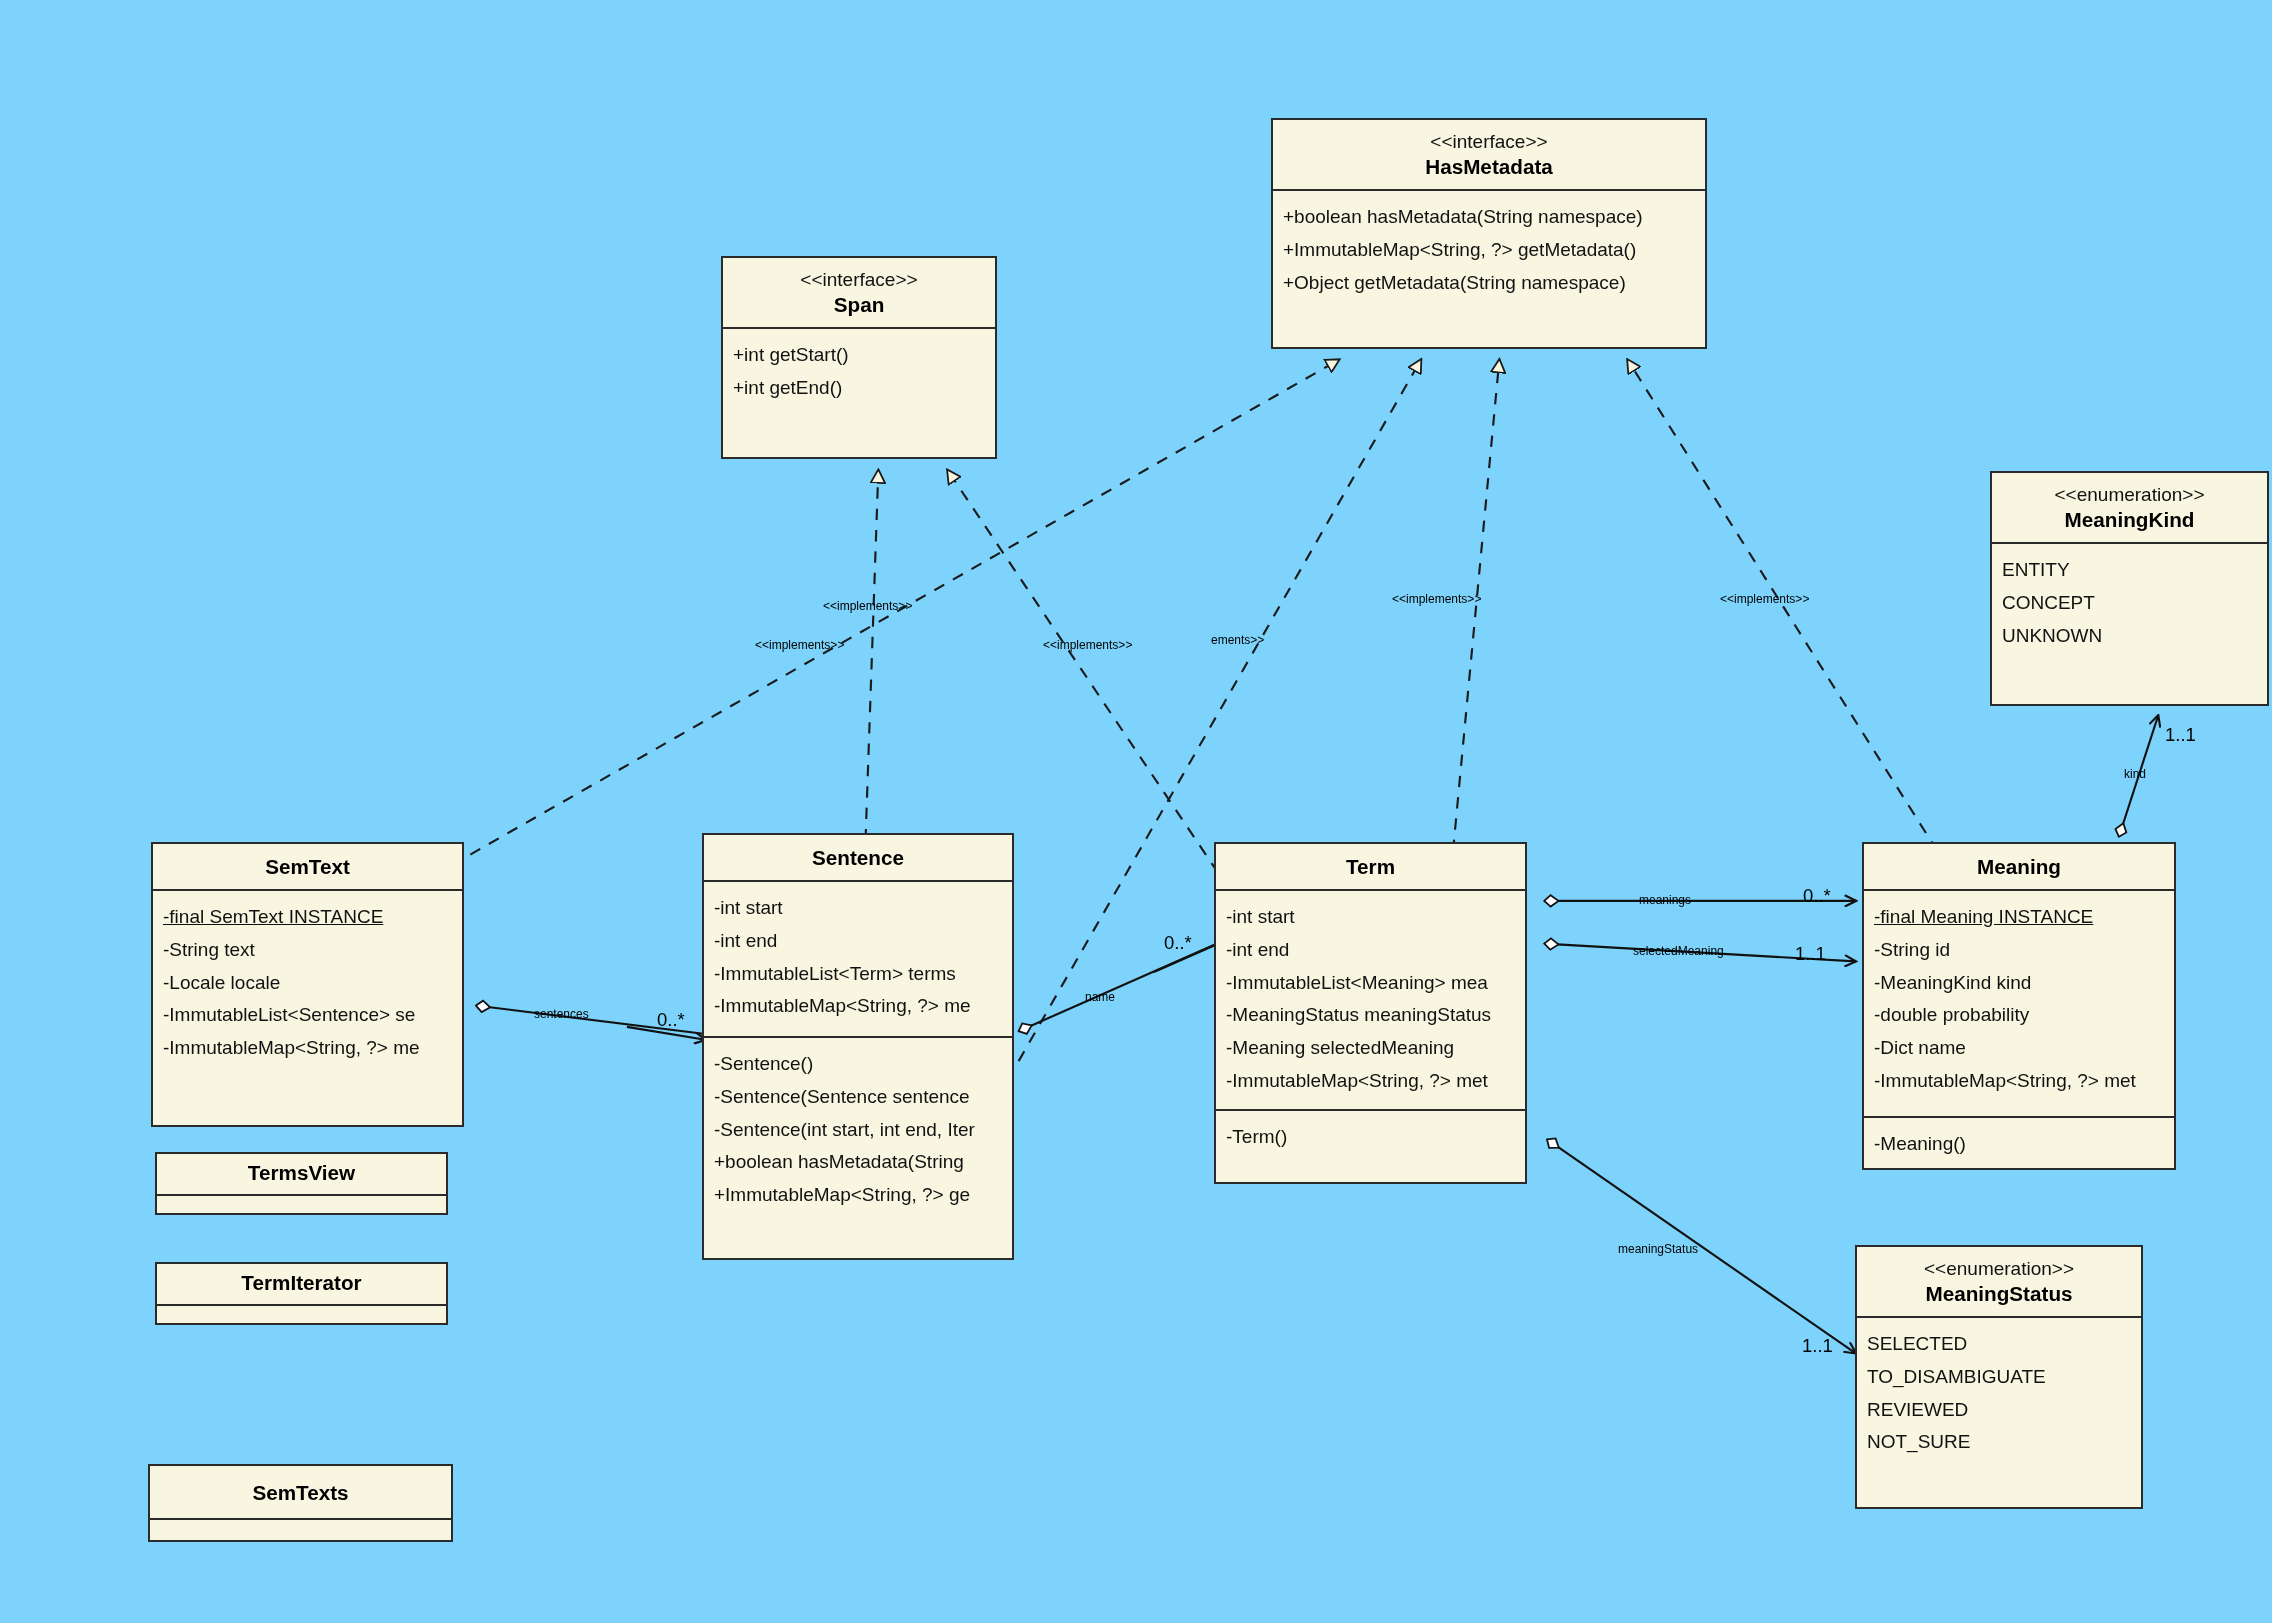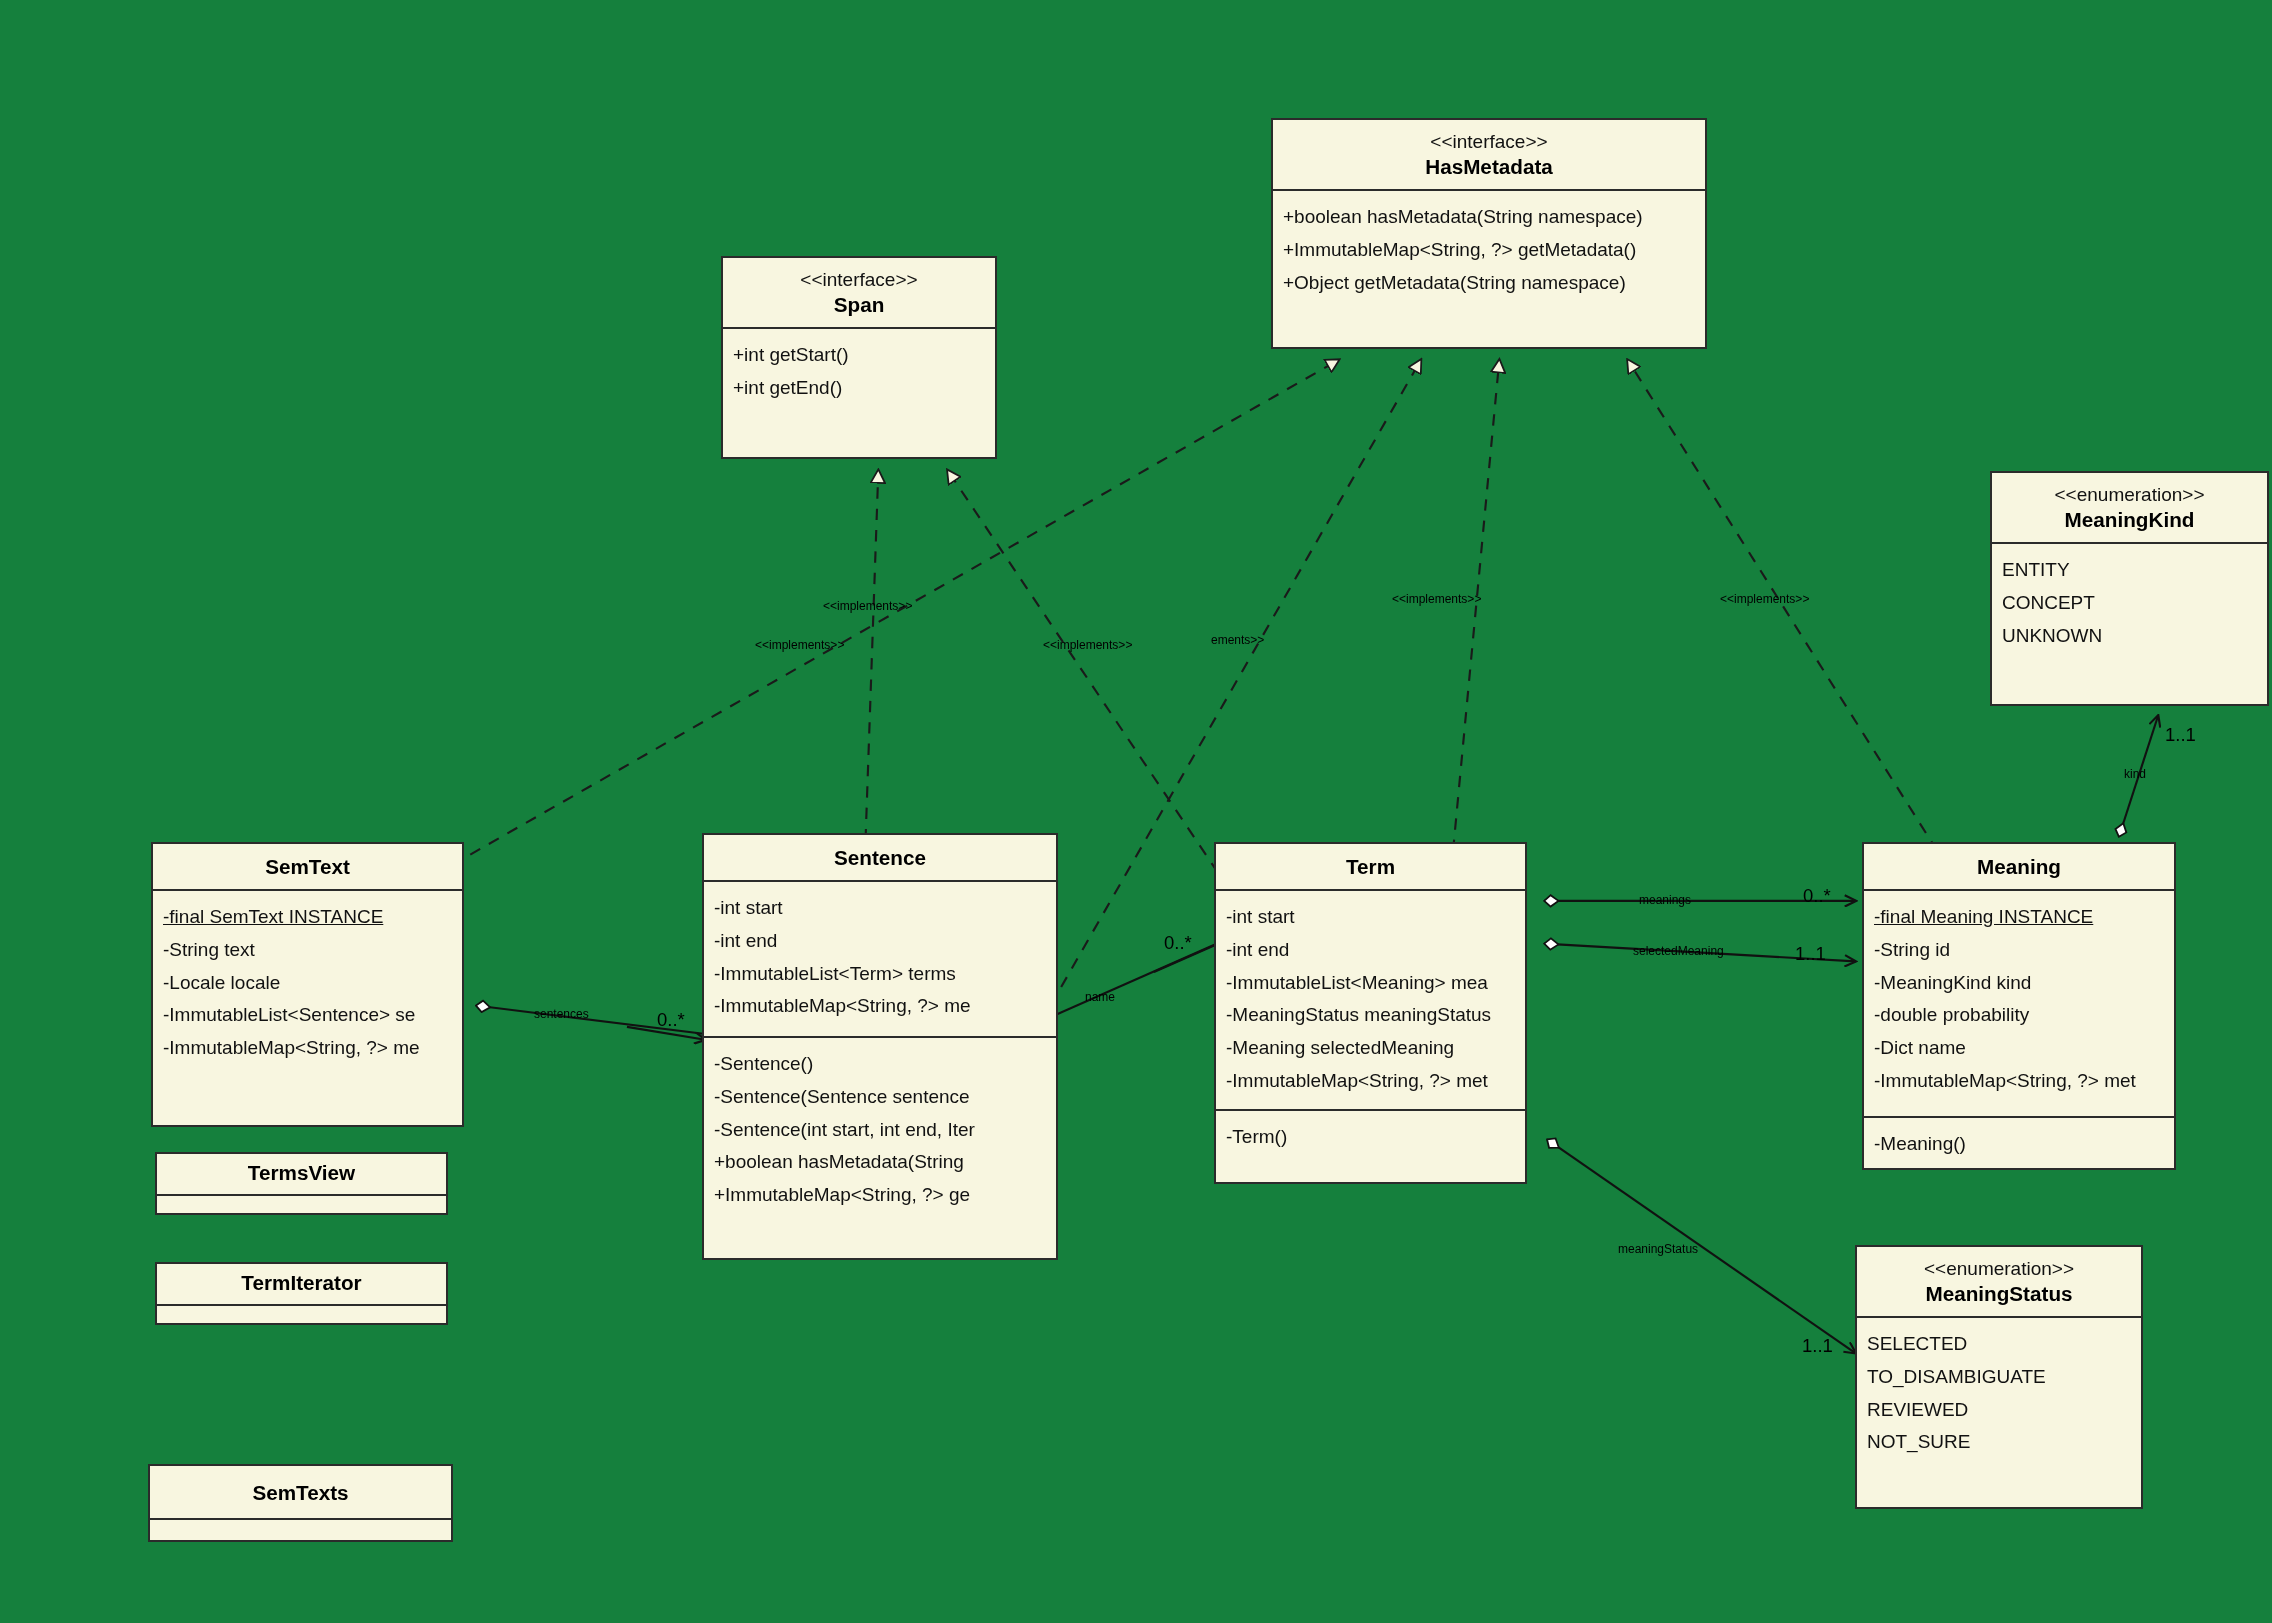--- a/index.html
+++ b/index.html
@@ -4,21 +4,21 @@
 <style>
   html, body {
     margin: 0;
     padding: 0;
     background: #ffffff;
   }
   #canvas {
     position: relative;
     width: 2273px;
     height: 1623px;
-    background: #15803d;
+    background: #7dd3fc;
     font-family: "Liberation Sans", sans-serif;
     overflow: hidden;
   }
   
   .uml-box {
     position: absolute;
     background: #F8F6E0;
     border: 2.1px solid #2b2b2b;
     box-sizing: border-box;
     overflow: hidden;
@@ -201,21 +201,21 @@
     </div>
     <div class="uml-compartment">
       <div class="member static">-final SemText INSTANCE</div>
       <div class="member">-String text</div>
       <div class="member">-Locale locale</div>
       <div class="member">-ImmutableList&lt;Sentence&gt; se</div>
       <div class="member">-ImmutableMap&lt;String, ?&gt; me</div>
     </div>
   </div>
 
-  <div class="uml-box" style="left:702px; top:833px; width:356px; height:427px;">
+  <div class="uml-box" style="left:702px; top:833px; width:312px; height:427px;">
     <div class="uml-head with-sep">
       <div class="cname">Sentence</div>
     </div>
     <div class="uml-compartment" style="height:154px;">
       <div class="member">-int start</div>
       <div class="member">-int end</div>
       <div class="member">-ImmutableList&lt;Term&gt; terms</div>
       <div class="member">-ImmutableMap&lt;String, ?&gt; me</div>
     </div>
     <div class="uml-compartment bordered">

